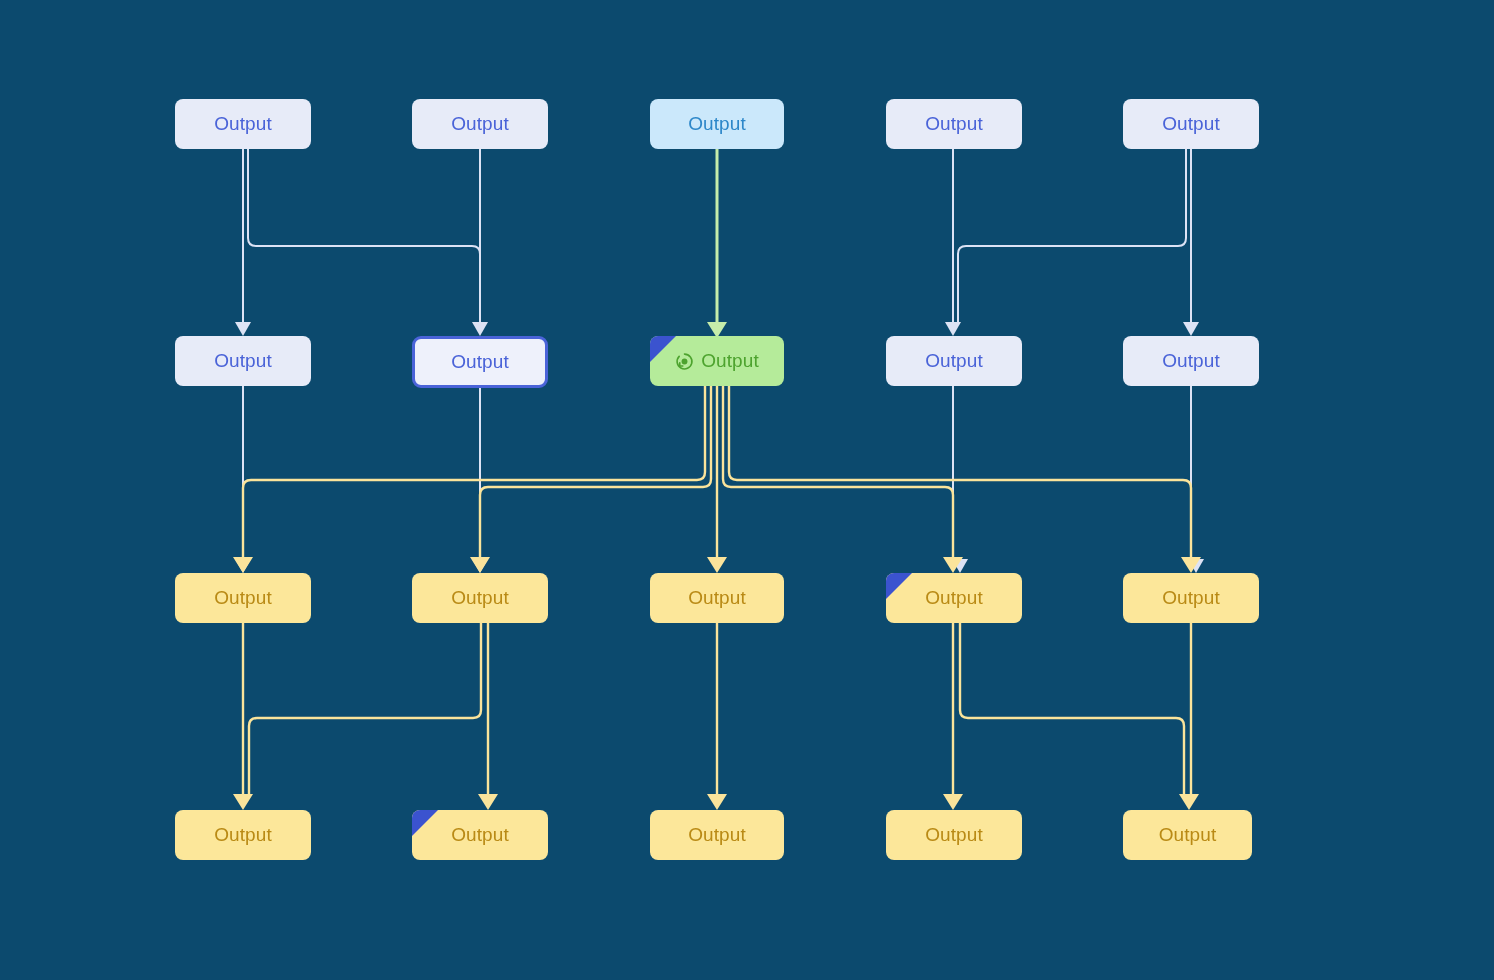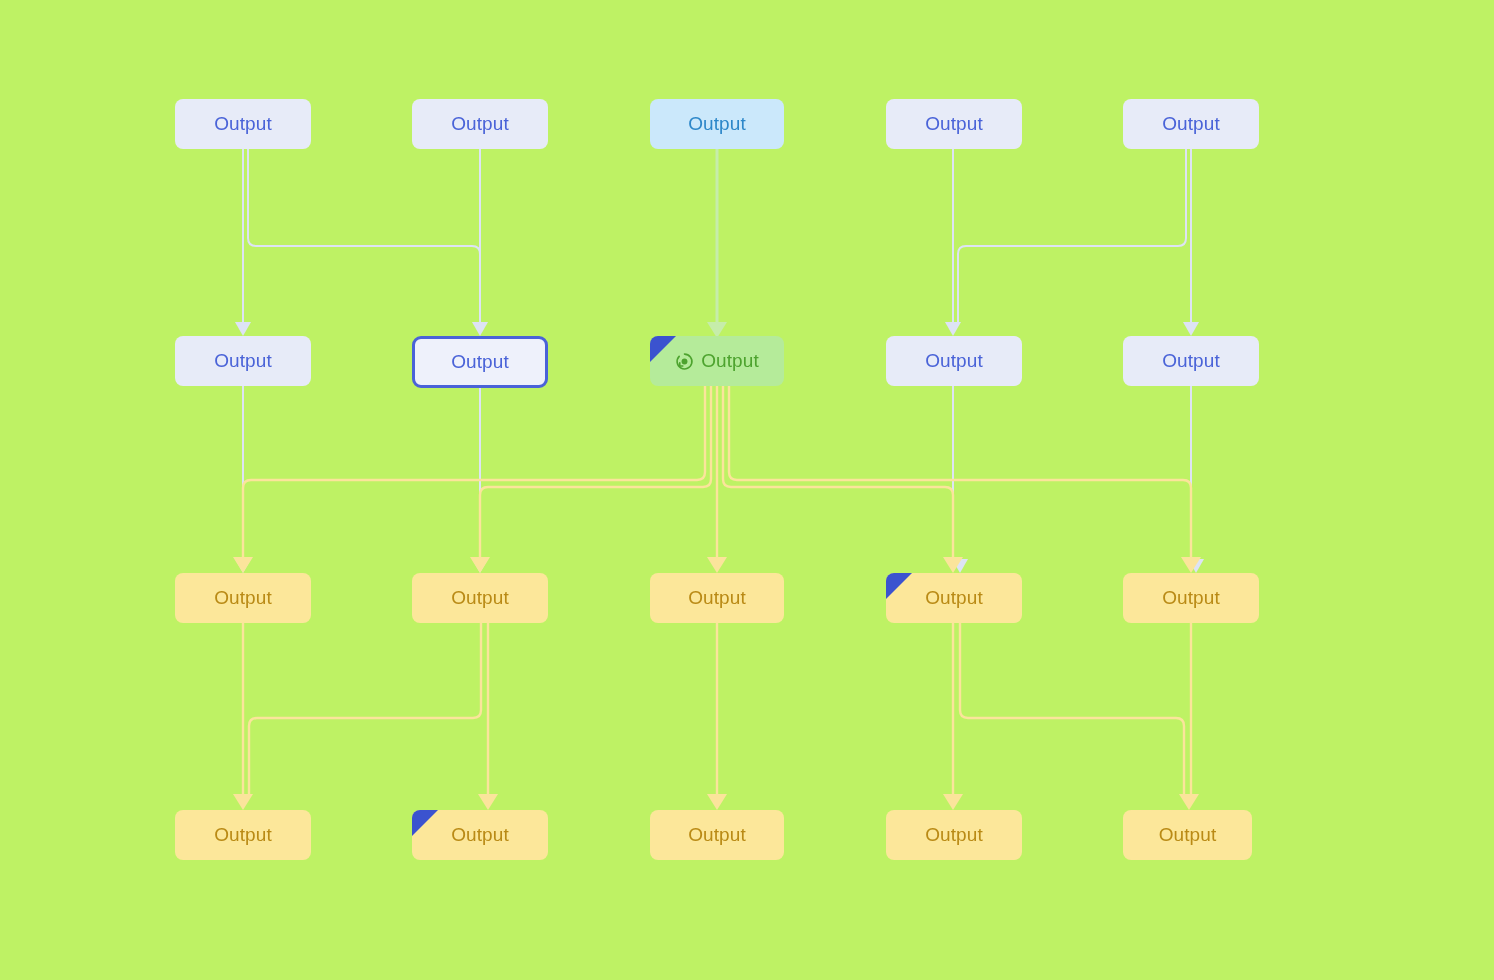--- a/index.html
+++ b/index.html
@@ -4,21 +4,21 @@
 <style>
   html,body{margin:0;padding:0;background:#ffffff;}
   body{
     width:1494px;height:980px;
     font-family:"Liberation Sans","DejaVu Sans",sans-serif;
     overflow:hidden;
   }
   #canvas{
     position:relative;
     width:1494px;height:980px;
-    background:#bef264;
+    background:#0c4a6e;
   }
   #edges{
     position:absolute;left:0;top:0;
     width:1494px;height:980px;
     pointer-events:none;
   }
   .node{
     position:absolute;
     box-sizing:border-box;
     display:flex;

